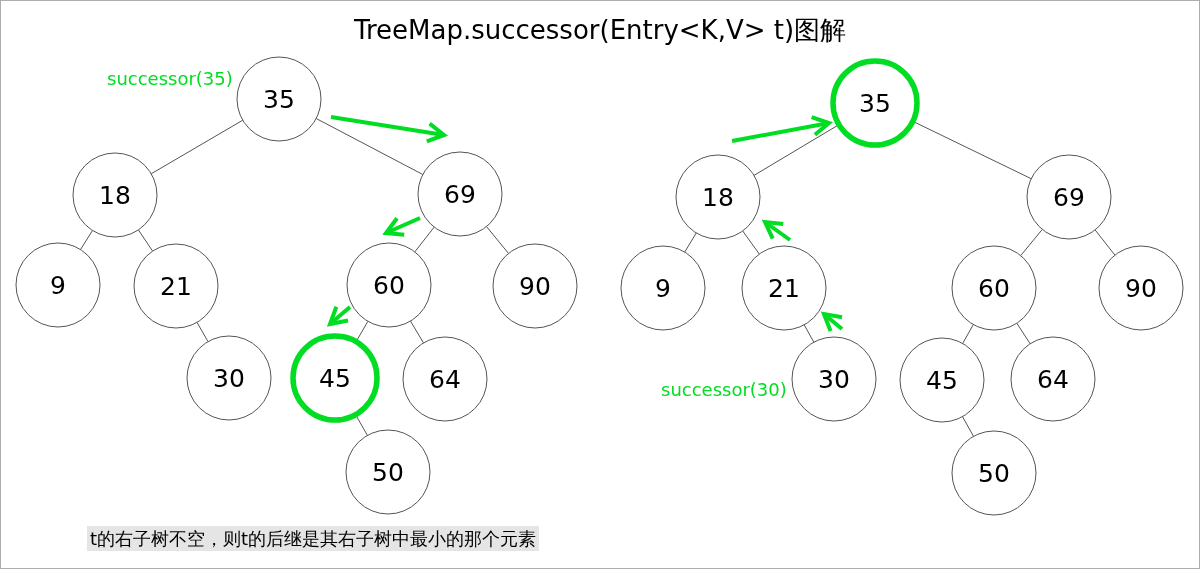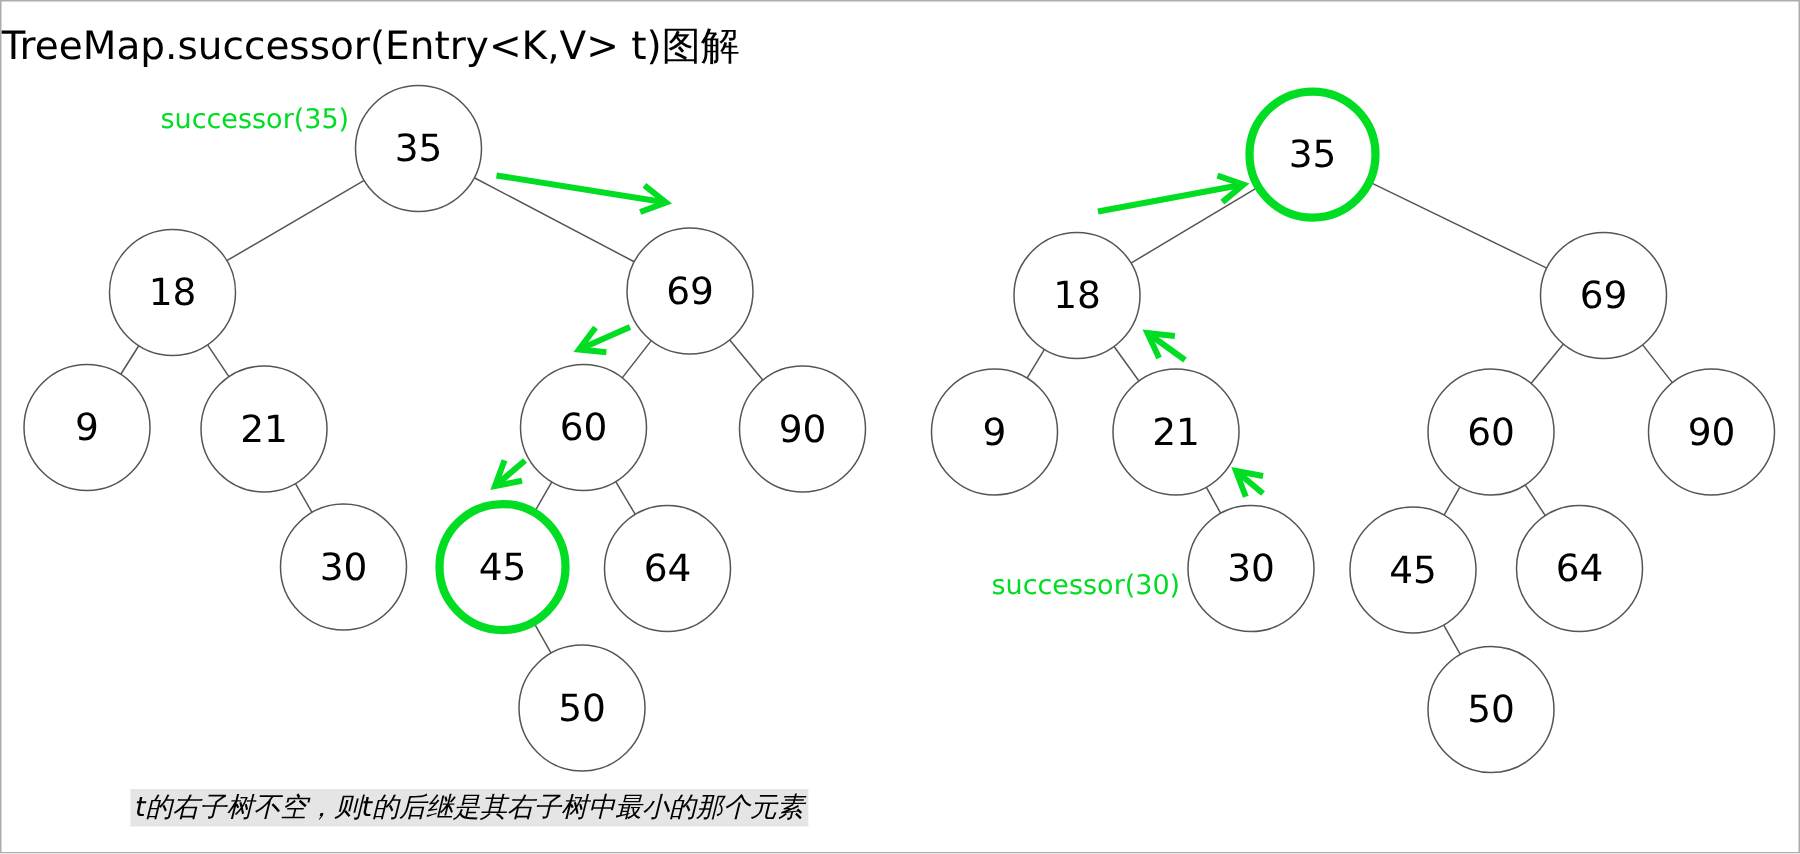--- a/index.html
+++ b/index.html
@@ -7,32 +7,32 @@
     position:relative;
     width:1200px;height:569px;
     box-sizing:border-box;
     border:1px solid #adadad;
     background:#fff;
     font-family:"DejaVu Sans",sans-serif;
     overflow:hidden;
   }
   #page-title{
     position:absolute;top:12px;left:0;width:100%;
+    text-align:center;
     font-size:26px;color:#000;
     letter-spacing:0px;
   }
   #diagram-svg{position:absolute;left:0;top:0;}
   .caption{
     position:absolute;top:525px;
     transform:translateX(-50%);
     font-size:18px;color:#000;
     padding:1px 3px;
     white-space:nowrap;
     line-height:1.3;
-    font-style:italic;
   }
   #caption-left{left:312px;}
   #caption-right{left:900px;}
 </style>
 </head>
 <body>
 
 <div id="canvas" style="border-color: rgb(173, 173, 173);">
   <div id="page-title">TreeMap.successor(Entry&lt;K,V&gt; t)图解</div>
 

